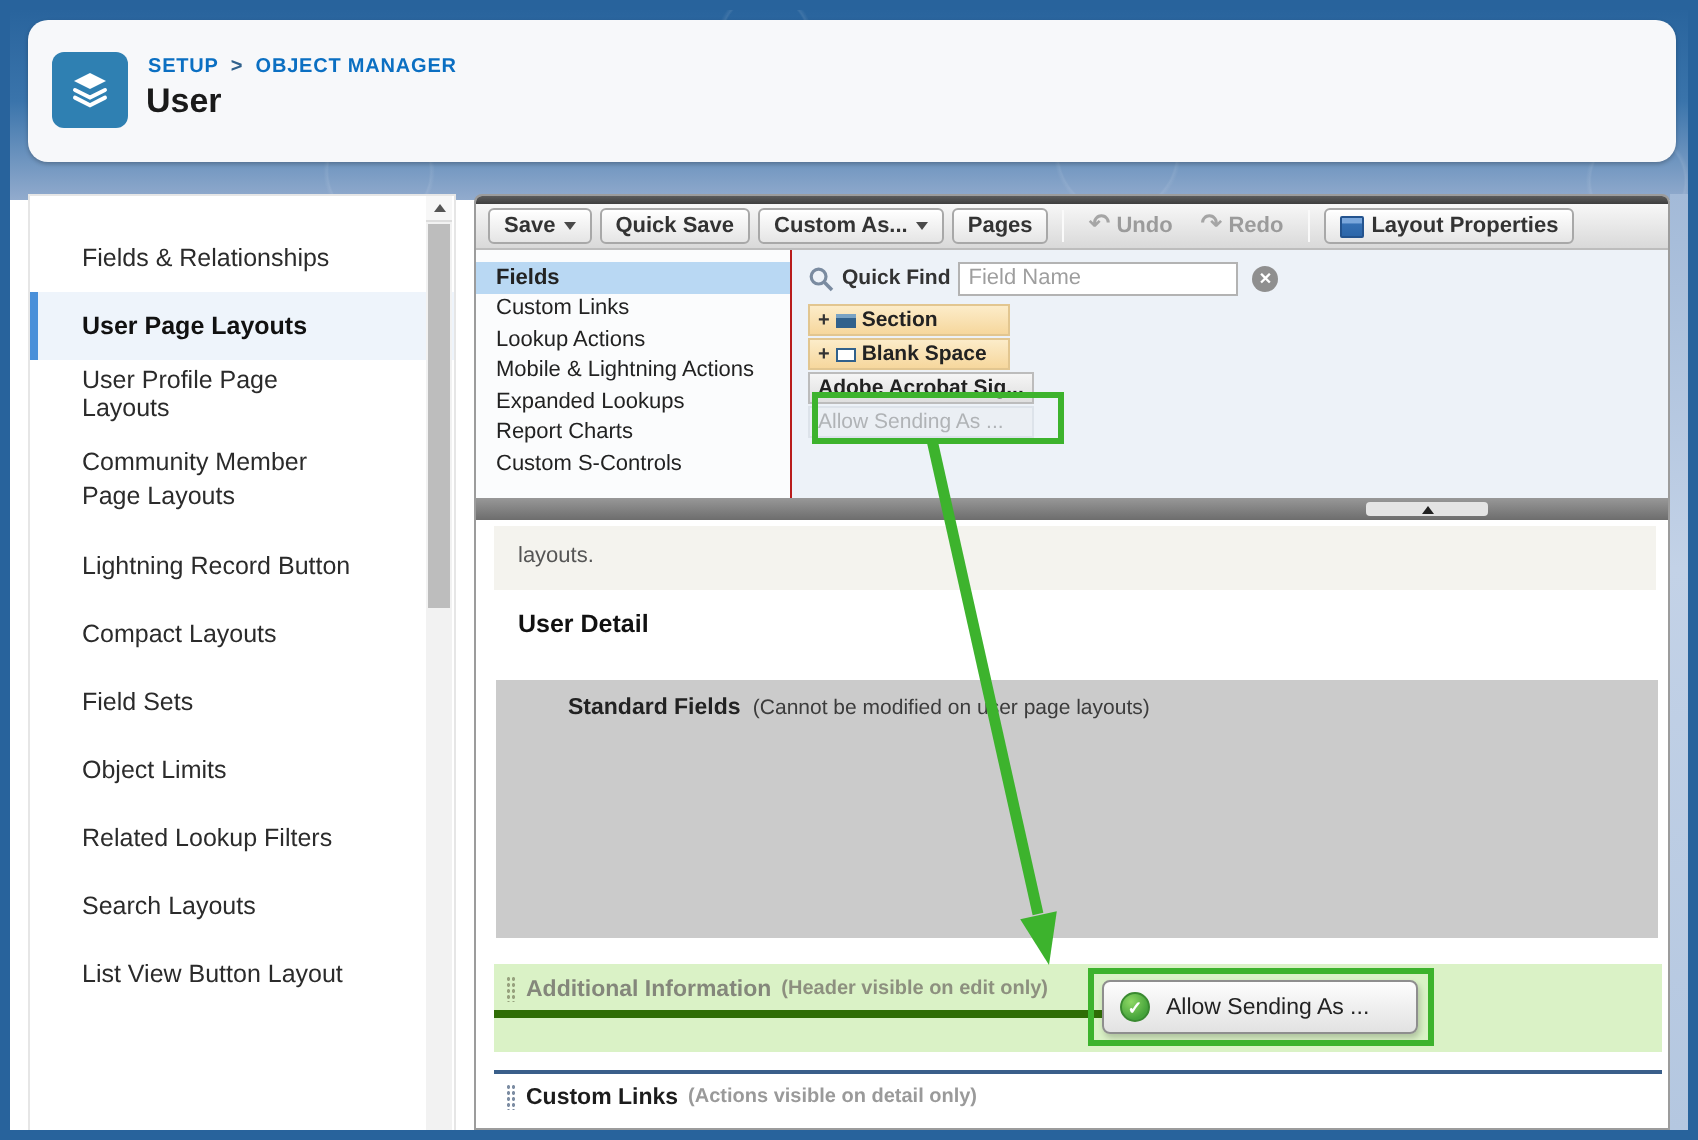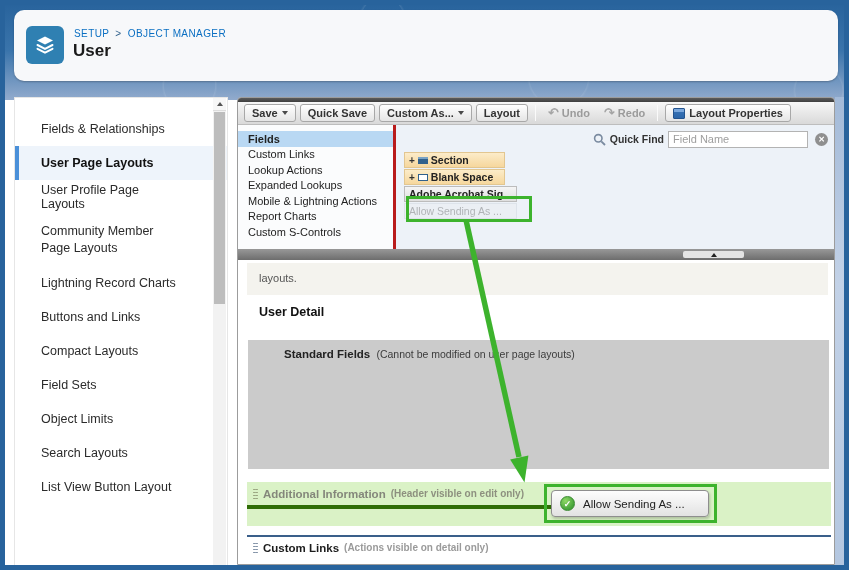--- a/index.html
+++ b/index.html
@@ -14,21 +14,21 @@
     radial-gradient(circle at 8% 35%, transparent 17px, rgba(255,255,255,.13) 18px, transparent 20px),
     radial-gradient(circle at 22% 85%, transparent 25px, rgba(255,255,255,.11) 26px, transparent 28px),
     radial-gradient(circle at 45% 15%, transparent 21px, rgba(255,255,255,.12) 22px, transparent 24px),
     radial-gradient(circle at 66% 75%, transparent 29px, rgba(255,255,255,.10) 30px, transparent 32px),
     radial-gradient(circle at 88% 30%, transparent 15px, rgba(255,255,255,.13) 16px, transparent 18px),
     radial-gradient(circle at 97% 90%, transparent 23px, rgba(255,255,255,.11) 24px, transparent 26px); }
   .header-card { position:absolute; left:9px; top:5px; width:824px; height:71px;
                  background:#f7f8fa; border-radius:10px; box-shadow:0 1px 2px rgba(0,0,0,.25); }
   .obj-icon { position:absolute; left:12px; top:16px; width:38px; height:38px; border-radius:6px;
               background:#2f80b2; display:flex; align-items:center; justify-content:center; }
-  .crumbs { position:absolute; left:60px; top:18px; font-size:10px; font-weight:normal;
+  .crumbs { position:absolute; left:60px; top:18px; font-size:10px; font-weight:bold;
             letter-spacing:.4px; color:#0b6fc2; }
   .crumbs .sep { color:#30618c; padding:0 3px; }
   .page-title { position:absolute; left:59px; top:31px; font-size:17px; font-weight:bold; color:#1a1a1a;text-align:right; }
 
   
   .right-strip { position:absolute; left:830px; top:92px; width:9px; height:468px;
                  background:linear-gradient(180deg,#a3bad8 0%,#c3d2e7 40%,#b4c7e0 100%); }
 
   
   .sidebar { position:absolute; left:9px; top:92px; width:214px; height:468px;
@@ -62,26 +62,26 @@
            border-top:4px solid #4a4a4a; }
   .tb-sep { width:1px; height:16px; background:#b2b2b2; border-right:1px solid #fafafa; margin:0 3px; }
   .tb-flat { display:flex; align-items:center; gap:3px; padding:2px 5px; font-size:11px; font-weight:bold;
              color:#9b9b9b; cursor:default; }
   .undo-glyph { font-family:"DejaVu Sans", sans-serif; font-size:13px; color:#a5a5a5; line-height:10px; }
   .lp-icon { width:12px; height:11px; border:1px solid #23538e; background:
              linear-gradient(180deg,#7aa7dc 0%,#7aa7dc 30%,#3570b4 31%,#2c66a9 100%); border-radius:1px; }
 
   
   .palette { position:absolute; left:0; top:27px; width:100%; height:124px; display:flex; }
-  .cats { width:158px; background:#fbfcfd; border-right:3px solid #b91c1c; padding-top:6px; }
+  .cats { width:158px; background:#fbfcfd; border-right:1px solid #b91c1c; padding-top:6px; }
   .cat { height:15.5px; display:flex; align-items:center; padding-left:10px; font-size:11px;
          color:#222; cursor:pointer; white-space:nowrap; }
   .cat.selected { background:#b9d8f3; font-weight:bold; }
   .pal-right { flex:1; background:#edf2f8; padding:4px 6px 0 8px; position:relative; }
-  .qf-row { display:flex; align-items:center; gap:4px; height:20px;justify-content:flex-end; }
+  .qf-row { display:flex; align-items:center; gap:4px; height:20px; }
   .qf-label { font-size:10.5px; font-weight:bold; color:#333; white-space:nowrap; }
   .qf-input { width:140px; height:17px; border:1px solid #b3b3b3; font-size:11px; padding:0 4px;
               color:#333; background:#fff; }
   .qf-input::placeholder { color:#9e9e9e; }
   .qf-clear { width:13px; height:13px; border-radius:50%; background:#8f8f8f; color:#fff;
               font-size:8px; font-weight:bold; display:flex; align-items:center; justify-content:center;
               cursor:pointer; margin-left:3px; }
   .p-items { margin-top:3px; width:113px; }
   .p-item { height:16px; margin-bottom:1px; display:flex; align-items:center; gap:3px;
             padding:0 4px; font-size:10.5px; font-weight:bold; color:#222; cursor:grab; }
@@ -103,21 +103,21 @@
   
   .override-strip { position:absolute; left:9px; top:165px; width:581px; height:32px;
                     background:#f4f3ee; font-size:11px; color:#555; padding:9px 12px; }
   .canvas-title { position:absolute; left:21px; top:207px; font-size:12.5px; font-weight:bold; color:#111; }
   .std-block { position:absolute; left:10px; top:242px; width:581px; height:129px; background:#cbcbcb;
                padding:8px 0 0 36px; font-size:11.5px; color:#222; }
   .std-block b { font-weight:bold; }
   .note { font-size:10.5px; font-weight:normal; color:#3c3c3c; }
   .addl-row { position:absolute; left:9px; top:384px; width:584px; height:44px; background:#daf2c6;
               padding:6px 0 0 6px; }
-  .sec-head { display:flex; align-items:flex-start; gap:5px; }
+  .sec-head { display:flex; align-items:center; gap:5px; }
   .grip { width:5px; height:13px; background-image:radial-gradient(circle,#97a27e 0.8px,transparent 1px);
           background-size:2.5px 3px; cursor:grab; }
   .grip.blue { background-image:radial-gradient(circle,#7d8da3 0.8px,transparent 1px); }
   .addl-title { font-size:11.5px; font-weight:bold; color:#84877b; }
   .addl-note { font-size:10px; font-weight:bold; color:#8d907f; }
   .cl-row { position:absolute; left:9px; top:437px; width:584px; height:25px; background:#fff;
             border-top:2px solid #3a5f8a; padding:5px 0 0 6px; }
   .cl-title { font-size:11.5px; font-weight:bold; color:#1c1c1c; }
   .cl-note { font-size:10px; font-weight:bold; color:#9a9a9a; }
 
@@ -160,25 +160,25 @@
   </div>
 
   <div class="right-strip"></div>
 
   <div class="sidebar">
     <ul>
       <li class="nav-item">Fields &amp; Relationships</li>
       <li class="nav-item selected">User Page Layouts</li>
       <li class="nav-item">User Profile Page Layouts</li>
       <li class="nav-item tall">Community Member Page Layouts</li>
-      <li class="nav-item">Lightning Record Charts</li>
-      <li class="nav-item">Buttons and Links</li>
+      <li class="nav-item">Lightning Record Button</li>
       <li class="nav-item">Compact Layouts</li>
       <li class="nav-item">Field Sets</li>
       <li class="nav-item">Object Limits</li>
+      <li class="nav-item">Related Lookup Filters</li>
       <li class="nav-item">Search Layouts</li>
       <li class="nav-item">List View Button Layout</li>
     </ul>
     <div class="sb-scroll">
       <div class="sb-up">
           <span class="tri-up-s"></span>
         </div>
       <div class="sb-thumb"></div>
     </div>
   </div>
@@ -192,21 +192,21 @@
         <span class="caret"></span>
       </div>
       <div class="tb-btn">
         <span>Quick Save</span>
       </div>
       <div class="tb-btn">
         <span>Custom As...</span>
         <span class="caret"></span>
       </div>
       <div class="tb-btn">
-        <span>Layout</span>
+        <span>Pages</span>
       </div>
       <div class="tb-sep"></div>
       <div class="tb-flat">
         <span class="undo-glyph">↶</span>
         <span>Undo</span>
       </div>
       <div class="tb-flat">
         <span class="undo-glyph">↷</span>
         <span>Redo</span>
       </div>
@@ -215,22 +215,22 @@
         <span class="lp-icon"></span>
         <span>Layout Properties</span>
       </div>
     </div>
 
     <div class="palette">
       <div class="cats">
         <div class="cat selected">Fields</div>
         <div class="cat">Custom Links</div>
         <div class="cat">Lookup Actions</div>
+        <div class="cat">Mobile &amp; Lightning Actions</div>
         <div class="cat">Expanded Lookups</div>
-        <div class="cat">Mobile &amp; Lightning Actions</div>
         <div class="cat">Report Charts</div>
         <div class="cat">Custom S-Controls</div>
       </div>
       <div class="pal-right">
         <div class="qf-row">
           <svg width="13" height="13" viewBox="0 0 13 13">
             <circle cx="5.3" cy="5.3" r="3.7" fill="none" stroke="#7a8ba0" stroke-width="1.6"></circle>
             <line x1="8.3" y1="8.3" x2="12" y2="12" stroke="#7a8ba0" stroke-width="1.8"></line>
           </svg>
           <span class="qf-label">Quick Find</span>

